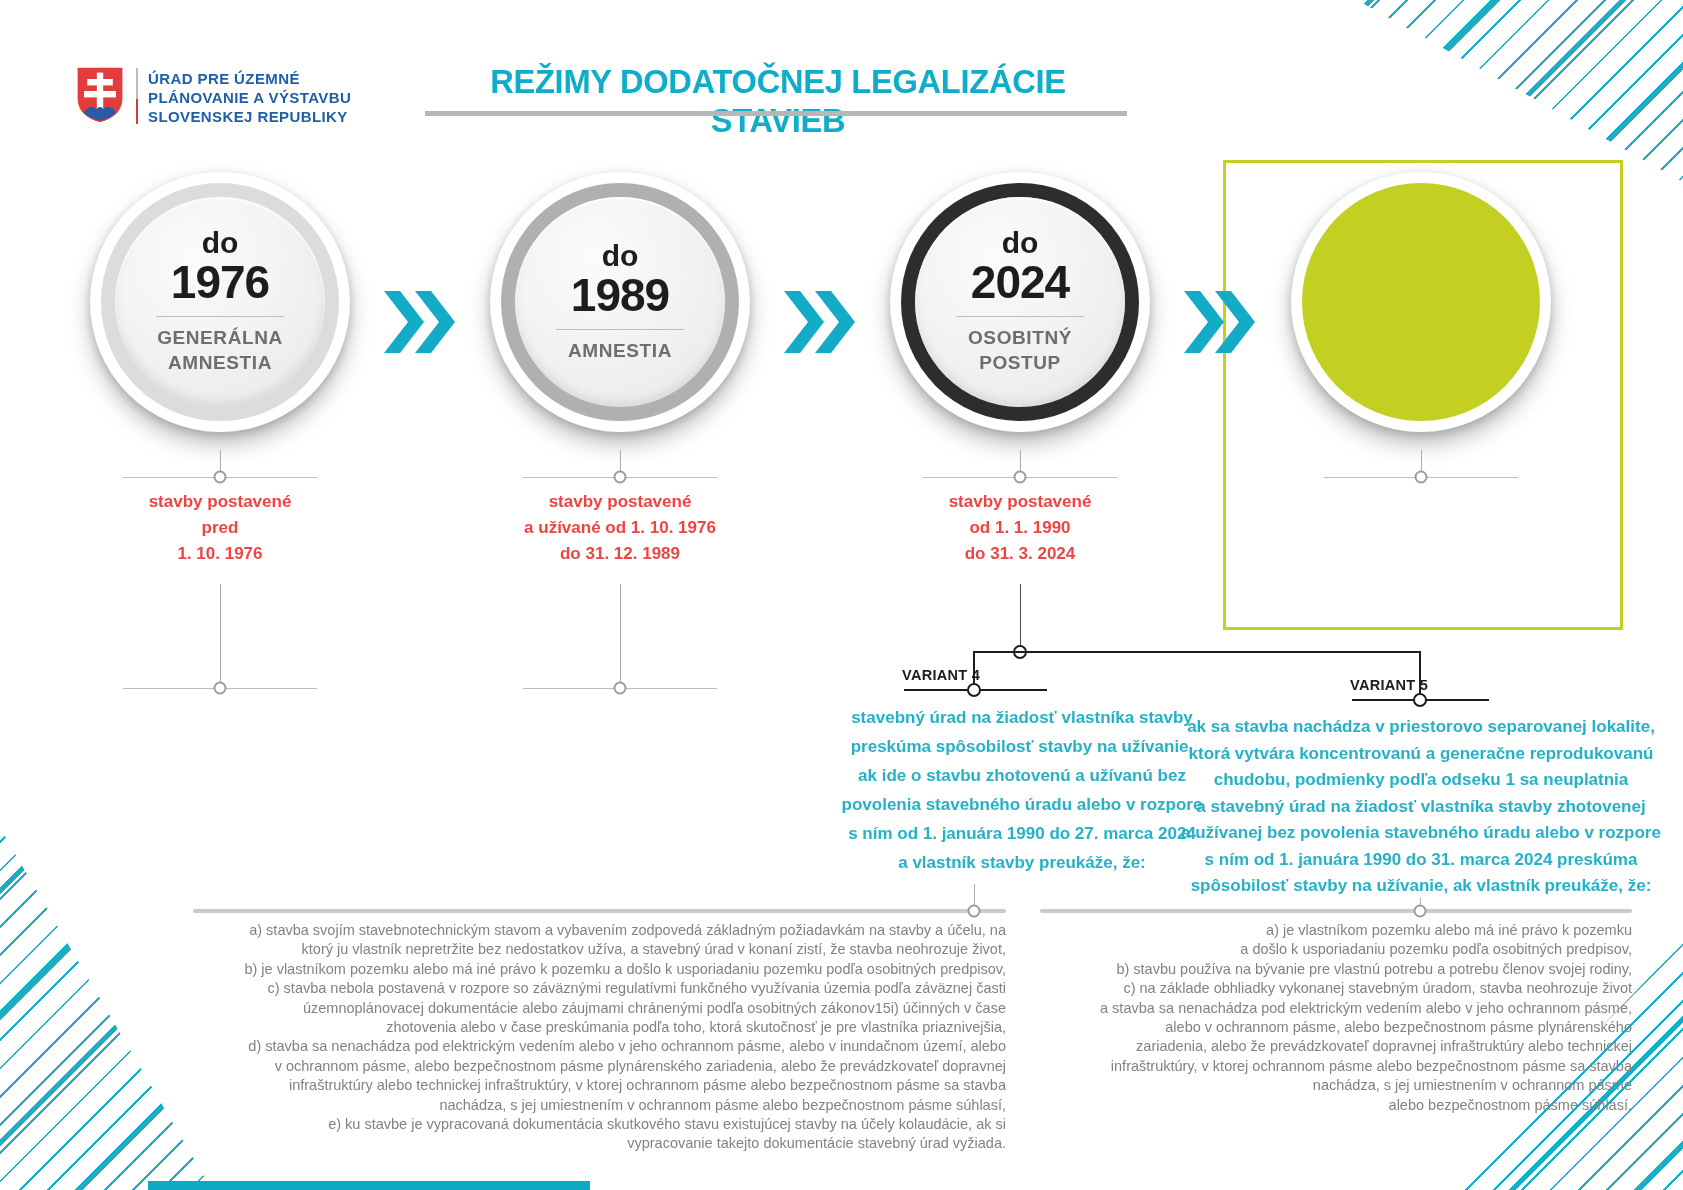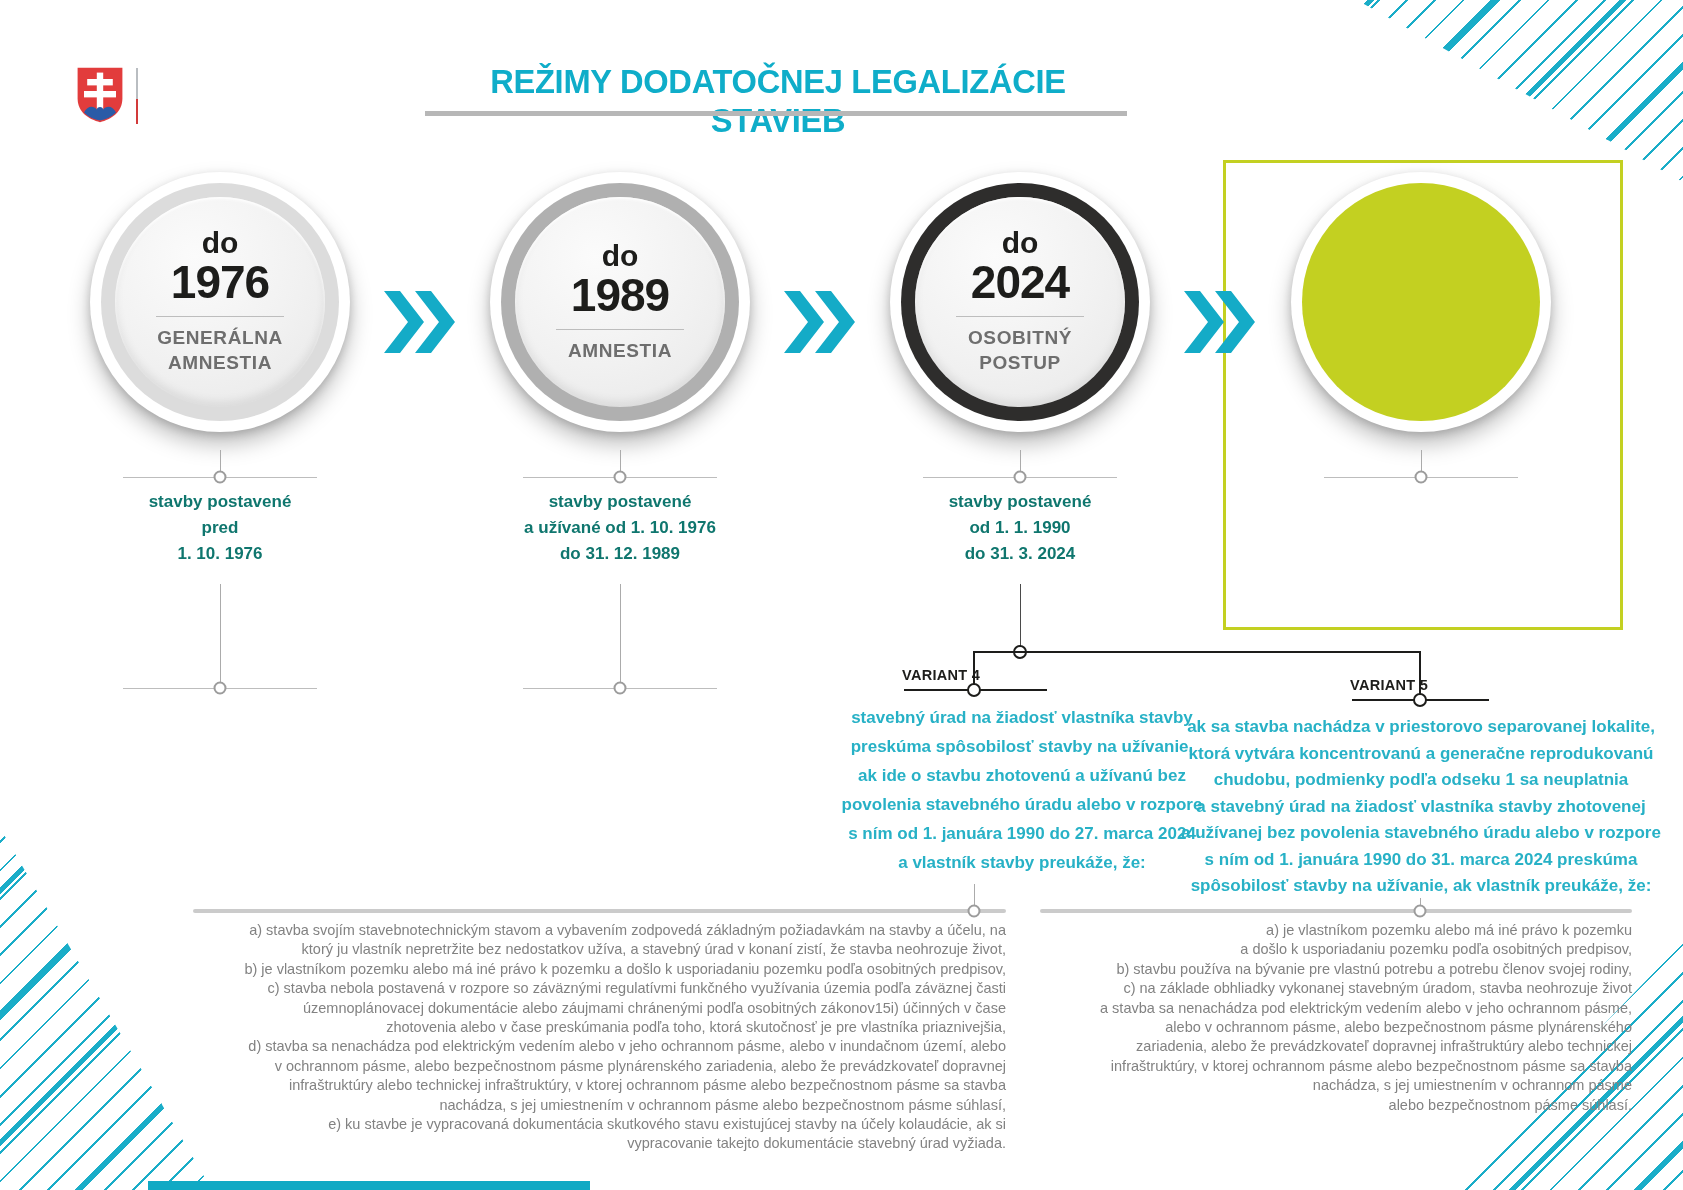--- a/index.html
+++ b/index.html
@@ -56,21 +56,21 @@
   .node{position:absolute;width:9px;height:9px;background:#fff;border:2px solid #9c9c9c;
         border-radius:50%;transform:translate(-50%,-50%);}
   .bvline{position:absolute;width:2px;background:#1d1d1b;}
   .bhline{position:absolute;height:2px;background:#1d1d1b;}
   .bnode{position:absolute;width:10px;height:10px;background:#fff;border:2px solid #1d1d1b;
         border-radius:50%;transform:translate(-50%,-50%);}
   .rule{position:absolute;height:4px;background:#cbcbcb;border-radius:2px;}
 
   
   .desc{position:absolute;width:440px;text-align:center;font-size:17px;font-weight:bold;
-        color:#0f766e;line-height:26px;white-space:pre-line;top:489px;}
+        color:#ef4444;line-height:26px;white-space:pre-line;top:489px;}
   .d1{left:0px}.d2{left:400px}.d3{left:800px}.d4{left:1201px}
   .note{position:absolute;width:440px;text-align:center;font-size:17px;font-weight:bold;
         color:#27b1c6;line-height:29px;white-space:pre-line;}
   .variant-label{position:absolute;font-size:14.5px;font-weight:bold;color:#1d1d1b;letter-spacing:.3px;}
   .conditions{position:absolute;text-align:right;font-size:14.5px;color:#828282;
         line-height:19.4px;white-space:pre-line;top:921px;}
 
   
   .stripes{position:absolute;
      background-image:
@@ -93,20 +93,25 @@
 
   <div class="logo">
     <svg width="48" height="58" viewBox="0 0 60 72">
       <path d="M2,2 H58 V40 C58,58 44,66 30,70 C16,66 2,58 2,40 Z" fill="#e23c3c"></path>
       <rect x="26" y="8" width="8" height="50" fill="#fff"></rect>
       <polygon points="14,16 46,16 46,24 14,24" fill="#fff"></polygon>
       <polygon points="10,31 50,31 50,39 10,39" fill="#fff"></polygon>
       <path d="M10,58 C14,49 22,49 26,54 C27,50 33,50 34,54 C38,49 46,49 50,58 C44,64 37,67 30,68 C23,67 16,64 10,58 Z" fill="#2a5ba7"></path>
     </svg>
     <div class="logo-divider"></div>
+    <div class="logo-text">
+      <div>ÚRAD PRE ÚZEMNÉ</div>
+      <div>PLÁNOVANIE A VÝSTAVBU</div>
+      <div>SLOVENSKEJ REPUBLIKY</div>
+    </div>
   </div>
 
   <div class="page-title">REŽIMY DODATOČNEJ LEGALIZÁCIE STAVIEB</div>
   <div class="title-underline"></div>
 
   <div class="highlight-rect"></div>
 
   <div class="circle-group cg1">
     <div class="circle-base"></div>
     <div class="circle-ring"></div>

